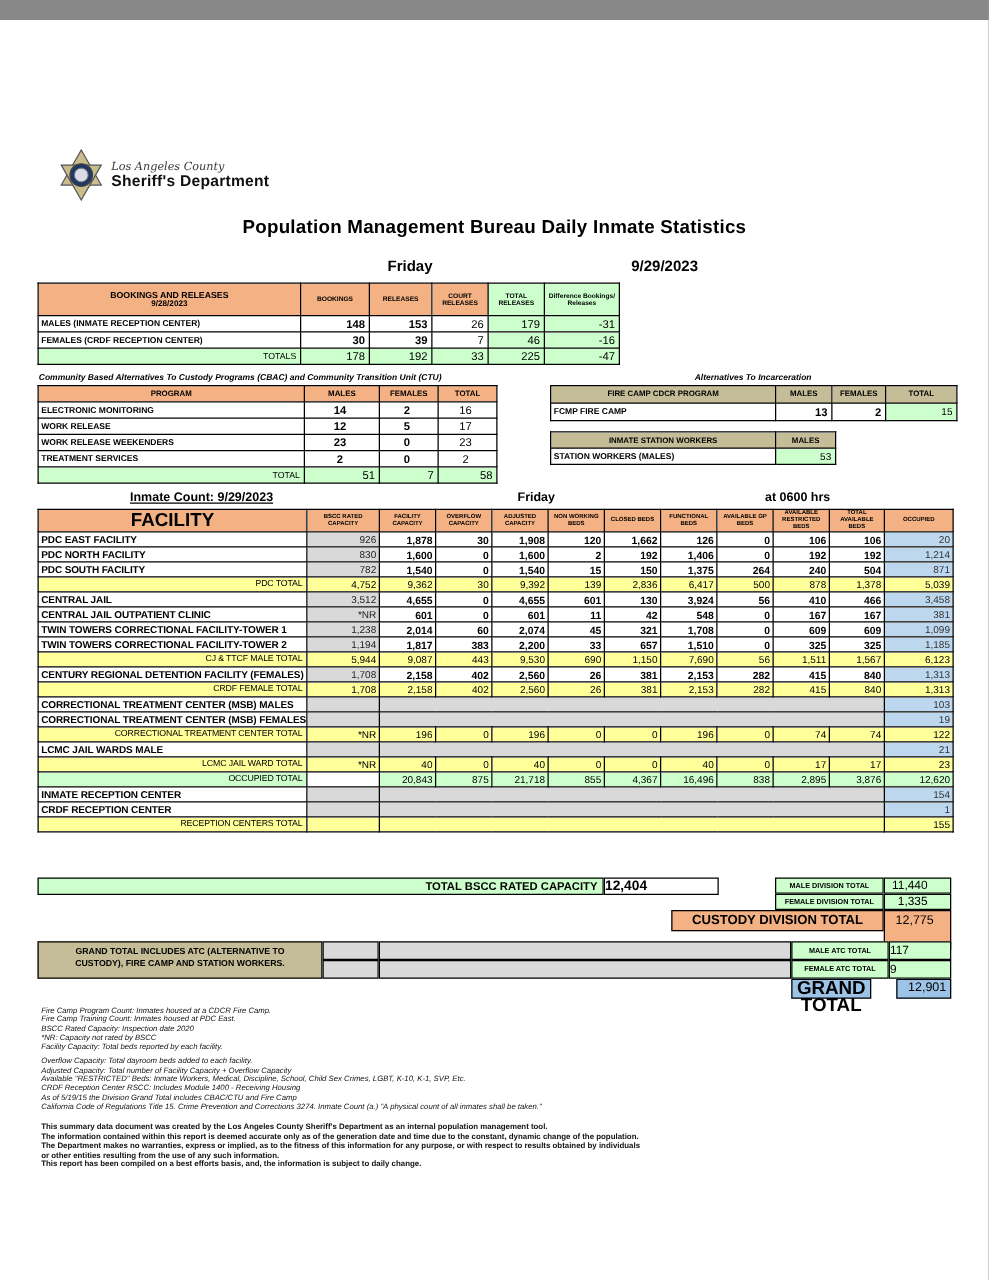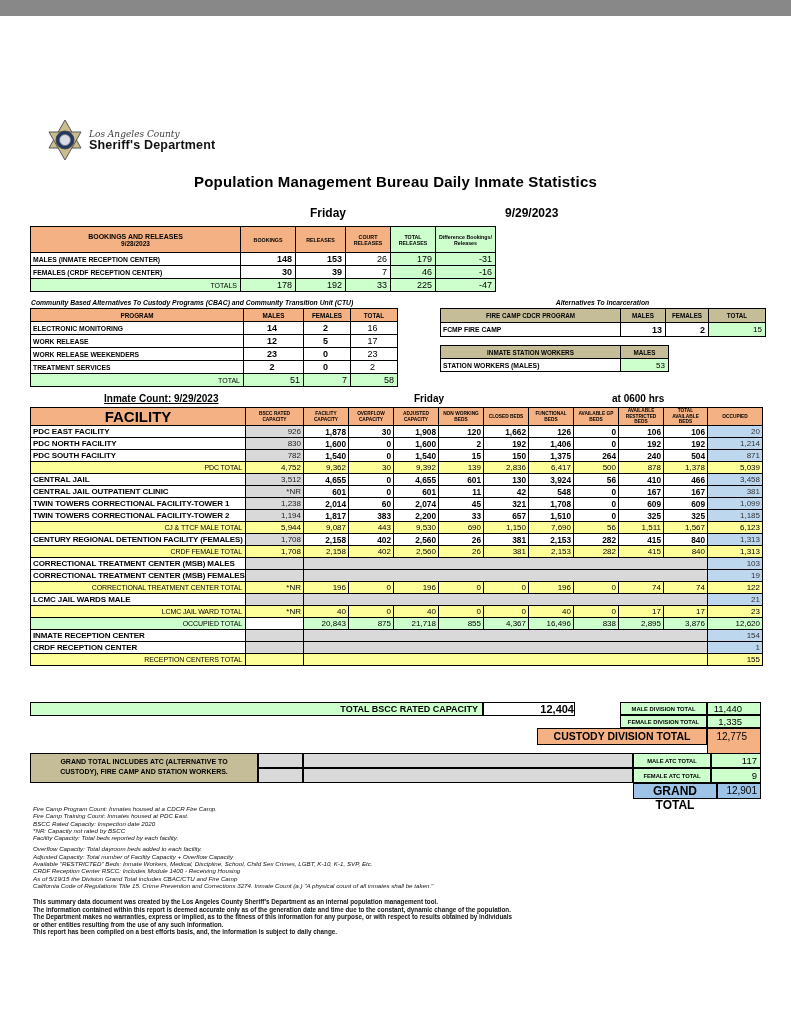--- a/index.html
+++ b/index.html
@@ -92,21 +92,21 @@
   .f-occupied_total td{background:#CCFFCC}
   .f-occupied_total .f-bscc{background:#fff}
   .f-occupied_total .f-label{font-weight:normal;font-size:7px;text-align:right !important;padding-right:3px !important}
   .f-reception_total td{background:#FFFF99}
   .f-reception_total .f-label{font-weight:normal;font-size:7px;text-align:right !important;padding-right:3px !important}
 
   
   .bscc-label{position:absolute;top:686px;left:30px;width:453px;height:14px;background:#CCFFCC;
               border:1px solid #000;font-size:9px;font-weight:bold;text-align:right;line-height:13px;padding-right:4px}
   .bscc-value{position:absolute;top:686px;left:483px;width:92px;height:14px;background:#fff;
-              border:1.6px solid #000;font-size:11px;font-weight:bold;text-align:right;line-height:12px}
+              border:1.6px solid #000;font-size:11px;font-weight:bold;text-align:left;line-height:12px}
   .dt-box{position:absolute;border:1px solid #000;background:#CCFFCC}
   .dt-label{font-size:5.8px;font-weight:bold;text-align:center;line-height:12px;text-transform:uppercase}
   .dt-value{font-size:9.5px;text-align:right;padding-right:18px;line-height:12px}
   .dt-male-l{top:686px;left:620px;width:87px;height:13px}
   .dt-male-v{top:686px;left:707px;width:54px;height:13px}
   .dt-female-l{top:699px;left:620px;width:87px;height:13px}
   .dt-female-v{top:699px;left:707px;width:54px;height:13px}
   .dt-custody-l{top:712px;left:537px;width:170px;height:17px;background:#F4B183;border:1.6px solid #000;
                 font-size:10.5px;font-weight:bold;text-align:center;line-height:15px}
   .dt-custody-v{top:712px;left:707px;width:54px;height:32px;background:#F4B183;border:1.6px solid #000;
@@ -115,27 +115,27 @@
   
   .grand{position:absolute;top:737px;left:30px;width:731px;height:46px}
   .grand>div{position:absolute;border:1px solid #000}
   .gt-note{left:0;top:0;width:228px;height:30px;background:#C4BD97;border:1.6px solid #000 !important;
            font-size:7px;font-weight:bold;text-align:center;padding-top:3px;line-height:10px}
   .gt-g1{left:228px;top:0;width:45px;height:15px;background:#D9D9D9}
   .gt-g2{left:228px;top:15px;width:45px;height:15px;background:#D9D9D9}
   .gt-w1{left:273px;top:0;width:330px;height:15px;background:#D9D9D9}
   .gt-w2{left:273px;top:15px;width:330px;height:15px;background:#D9D9D9}
   .gt-atc-l{width:78px;height:15px;background:#CCFFCC;font-size:5.8px;font-weight:bold;text-align:center;line-height:14px;text-transform:uppercase}
-  .gt-atc-v{width:50px;height:15px;background:#CCFFCC;font-size:9.5px;text-align:right;padding-right:3px;line-height:14px}
+  .gt-atc-v{width:50px;height:15px;background:#CCFFCC;font-size:9.5px;text-align:left;padding-right:3px;line-height:14px}
   .gt-male-l{left:603px;top:0}
   .gt-male-v{left:681px;top:0}
   .gt-female-l{left:603px;top:15px}
   .gt-female-v{left:681px;top:15px}
-  .gt-grand-l{left:603px;top:30px;width:84px;height:16px;background:#9DC3E6;border:1.6px solid #000 !important;
-              font-size:12px;font-weight:bold;text-align:center;line-height:14px}
+  .gt-grand-l{left:603px;top:30px;width:64px;height:16px;background:#9DC3E6;border:1.6px solid #000 !important;
+              font-size:15px;font-weight:bold;text-align:center;line-height:14px}
   .gt-grand-v{left:687px;top:30px;width:44px;height:16px;background:#9DC3E6;border:1.6px solid #000 !important;
               font-size:10px;text-align:right;padding-right:3px;line-height:14px}
 
   
   .footnotes{position:absolute;top:789px;left:33px;font-size:6.2px;font-style:italic;line-height:7.3px;color:#111}
   .disclaimer{position:absolute;top:882px;left:33px;font-size:6.3px;font-weight:bold;line-height:7.5px;color:#111}
 </style>
 </head>
 <body>
 

